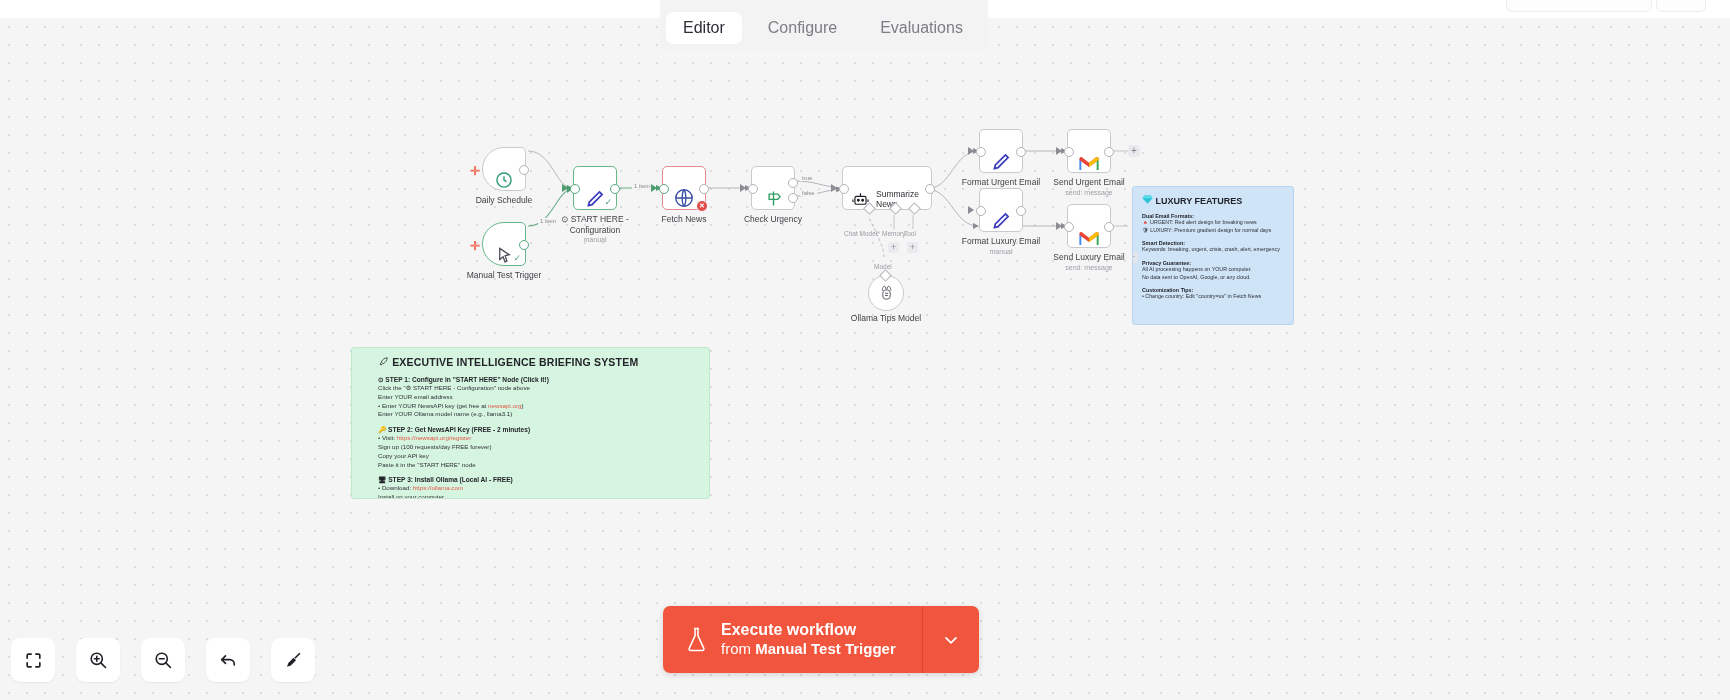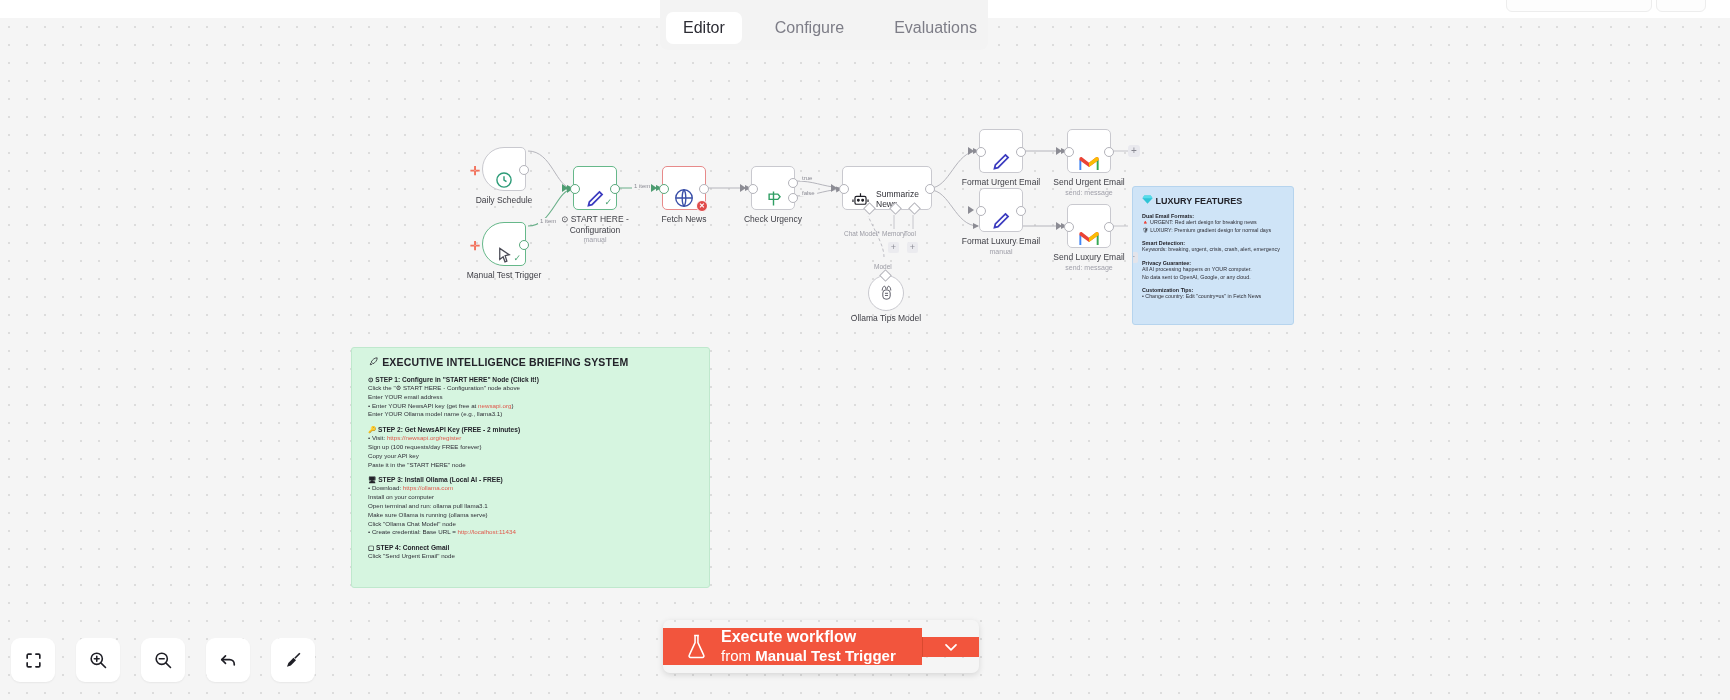--- a/index.html
+++ b/index.html
@@ -20,21 +20,21 @@
     background-size: 18px 18px;
   }
 
   
   #tabbar {
     position: absolute; left: 660px; top: 0px;
     width: 328px; height: 50px;
     background: #f3f3f3;
     border-bottom-left-radius: 8px; border-bottom-right-radius: 8px;
     display: flex; align-items: flex-end; padding: 0 6px 6px 6px;
-    box-sizing: border-box; gap: 16px; z-index: 40;
+    box-sizing: border-box; gap: 9px; z-index: 40;
   }
   .tab {
     font-size: 16px; color: #7d7d87; padding: 7px 17px;
     border-radius: 7px; cursor: pointer; white-space: nowrap;
   }
   .tab.active { background: #ffffff; color: #2c2c34; font-weight: 400; }
 
   
   #topright {
     position: absolute; right: 24px; top: -12px;
@@ -125,23 +125,23 @@
   
   .edge-label {
     position: absolute; font-size: 6px; color: #8a8a93;
     background: #f5f5f5; padding: 0 2px; white-space: nowrap;
   }
   svg.edges { position: absolute; left: 0; top: 0; width: 1730px; height: 682px; overflow: visible; }
 
   
   .sticky { position: absolute; box-sizing: border-box; overflow: hidden; }
   #sticky-green {
-    left: 351px; top: 329px; width: 359px; height: 241px;
+    left: 351px; top: 329px; width: 359px; height: 152px;
     background: #d6f5e0; border: 1px solid #bfe8cd; border-radius: 3px;
-    padding: 8px 16px;
+    padding: 8px 26px;
   }
   #sticky-green h2 {
     margin: 0 0 8px 0; font-size: 10.5px; font-weight: 700;
     color: #23232a; letter-spacing: .2px;
   }
   .step-h { font-size: 6.6px; font-weight: 700; color: #23232a; margin-top: 7px; }
   .step-h:first-child { margin-top: 0; }
   .bullet { font-size: 6.2px; color: #2e2e36; line-height: 1.42; }
   .lnk { color: #e0574a; }
 
@@ -165,24 +165,23 @@
   #toolbar { position: absolute; left: 11px; bottom: 18px; display: flex; gap: 21px; z-index: 30; }
   .tbtn {
     width: 44px; height: 44px; background: #fff; border-radius: 9px;
     display: flex; align-items: center; justify-content: center;
     cursor: pointer; box-shadow: 0 1px 2px rgba(0,0,0,.06);
   }
 
   
   #exec {
     position: absolute; left: 663px; bottom: 27px;
-    height: 53px; display: flex; z-index: 30;
+    height: 67px; display: flex; z-index: 30;
     border-radius: 7px; overflow: hidden;
     box-shadow: 0 2px 6px rgba(0,0,0,.13);
-    align-items: center;
   }
   #exec .main {
     background: #f2553d; color: #fff; display: flex; align-items: center;
     gap: 13px; padding: 0 26px 0 22px; cursor: pointer;
   }
   #exec .txt { line-height: 1.18; }
   #exec .l1 { font-size: 16px; font-weight: 700; }
   #exec .l2 { font-size: 15px; font-weight: 400; }
   #exec .l2 b { font-weight: 700; }
   #exec .drop {

